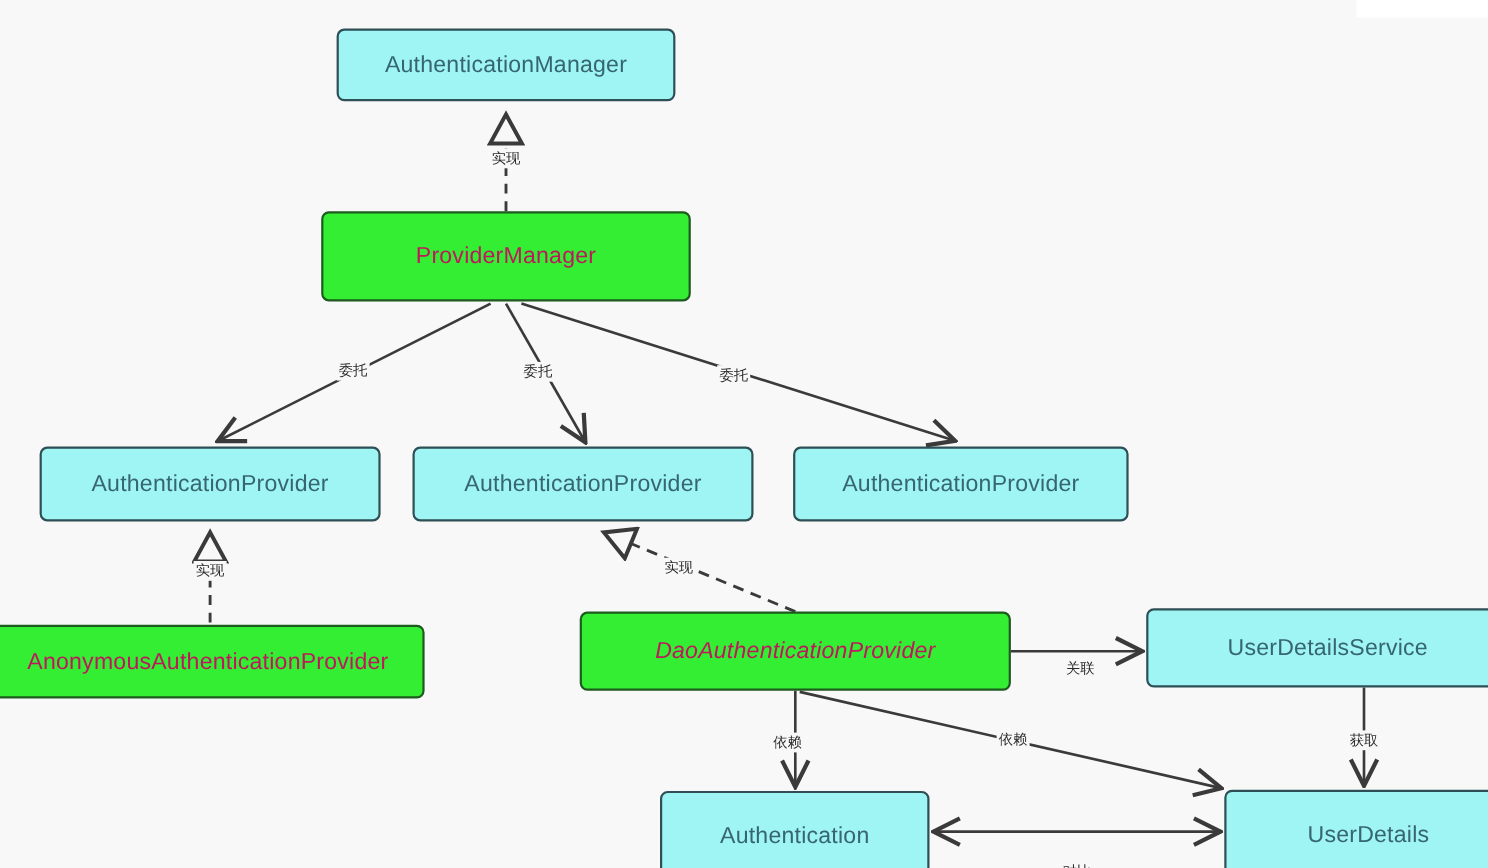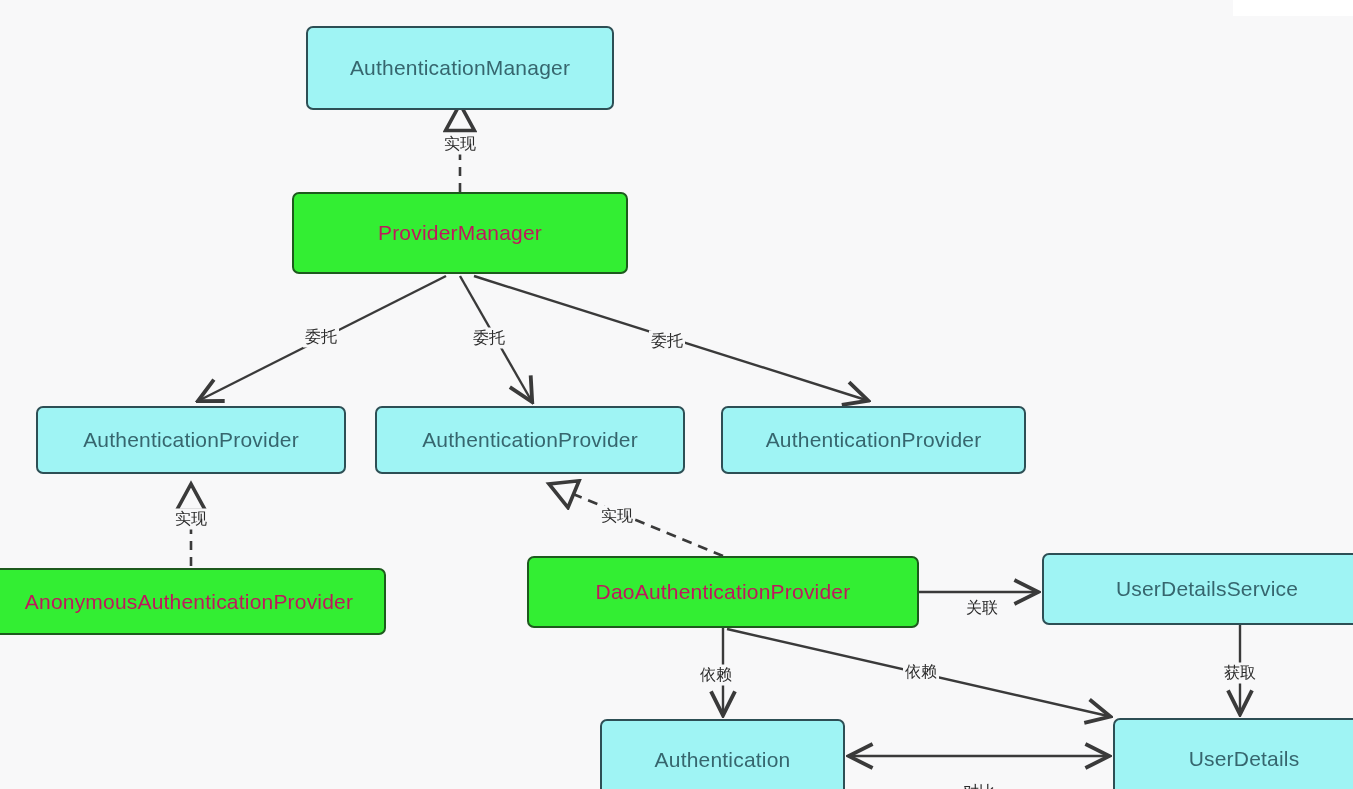--- a/index.html
+++ b/index.html
@@ -47,21 +47,21 @@
     border: 2.5px solid #2d4f55;
     color: #36666e;
   }
   .node.green {
     background: #33ee33;
     border: 2.5px solid #1d5a1d;
     color: #be185d;
   }
   .edge-label {
     position: absolute;
-    font-size: 16px;
+    font-size: 13px;
     color: #2b2b2b;
     background: #f8f8f9;
     padding: 0 2px;
     white-space: nowrap;
     transform: translate(-50%, -50%);
     font-family: "DejaVu Sans", "Liberation Sans", sans-serif;
   }
 </style>
 </head>
 <body>
@@ -121,21 +121,21 @@
 
     <g>
       <line x1="1240" y1="625" x2="1240" y2="712" stroke="#3a3a3a" stroke-width="2.4" marker-end="url(#arrowOpen)"></line>
     </g>
 
     <g>
       <line x1="851" y1="756" x2="1107" y2="756" stroke="#3a3a3a" stroke-width="2.4" marker-start="url(#arrowOpenStart)" marker-end="url(#arrowOpen)"></line>
     </g>
   </svg>
 
-  <div class="node cyan" style="left:306px;  top:26px;  width:308px; height:84px;">
+  <div class="node cyan" style="left:306px;  top:26px;  width:308px; height:66px;">
     <span>AuthenticationManager</span>
   </div>
 
   <div class="node green" style="left:292px; top:192px; width:336px; height:82px;">
     <span>ProviderManager</span>
   </div>
 
   <div class="node cyan" style="left:36px;   top:406px; width:310px; height:68px;">
     <span>AuthenticationProvider</span>
   </div>
@@ -145,21 +145,21 @@
   </div>
 
   <div class="node cyan" style="left:721px;  top:406px; width:305px; height:68px;">
     <span>AuthenticationProvider</span>
   </div>
 
   <div class="node green" style="left:-8px;  top:568px; width:394px; height:67px;">
     <span>AnonymousAuthenticationProvider</span>
   </div>
 
-  <div class="node green" style="left:527px; top:556px; width:392px; height:72px;">
+  <div class="node green" style="left:527px; top:556px; width:392px; height:72px;font-style:italic;">
     <span>DaoAuthenticationProvider</span>
   </div>
 
   <div class="node cyan" style="left:1042px; top:553px; width:330px; height:72px;">
     <span>UserDetailsService</span>
   </div>
 
   <div class="node cyan" style="left:600px;  top:719px; width:245px; height:82px;">
     <span>Authentication</span>
   </div>

